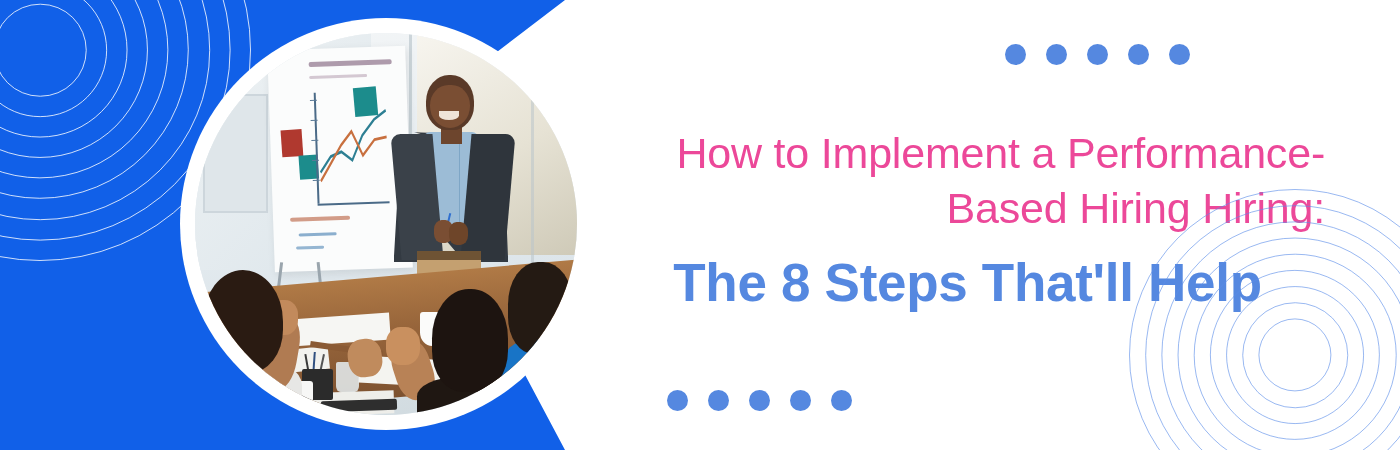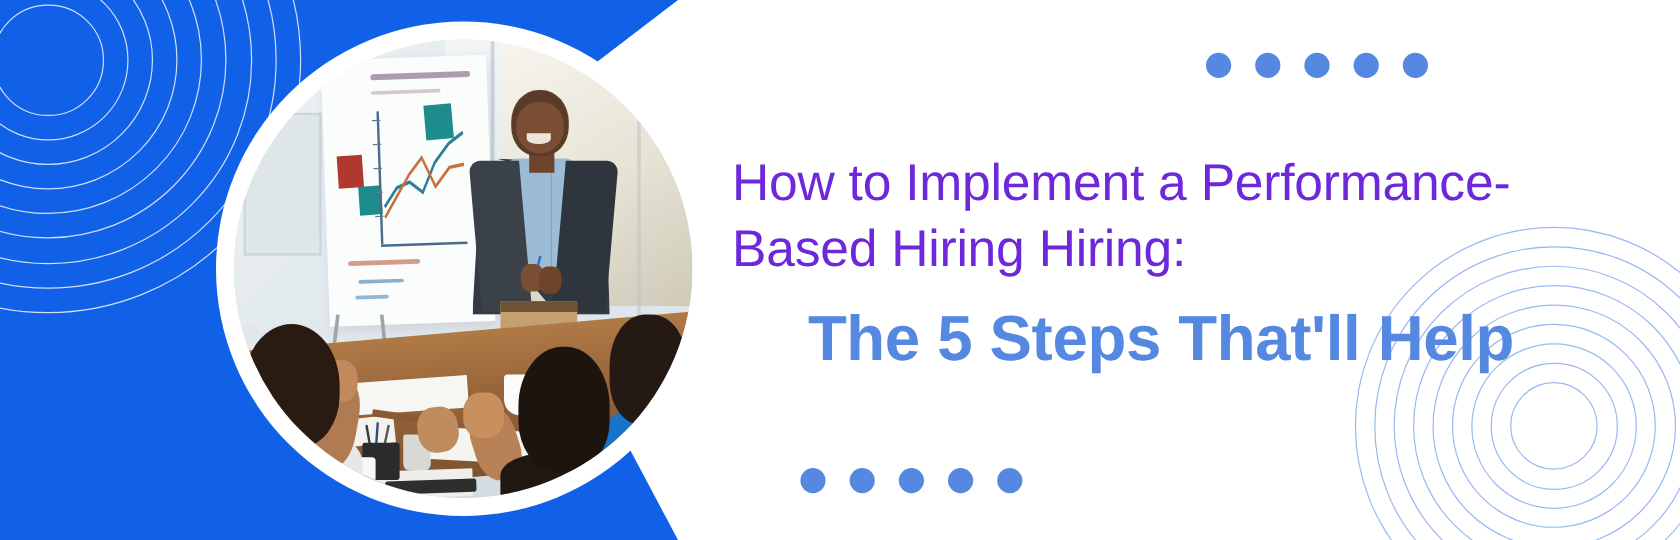--- a/index.html
+++ b/index.html
@@ -113,22 +113,22 @@
   .a3-body{position:absolute;left:80%;top:80%;width:24%;height:22%;border-radius:34% 34% 0 0;background:#1874c6;}
   .a4-hand{position:absolute;left:40%;top:80%;width:9%;height:10%;border-radius:42%;background:#c08b5d;transform:rotate(-8deg);}
 
   
   .text-col{position:absolute;left:610px;top:0;width:760px;height:450px;}
   .dots{position:absolute;display:flex;gap:20px;}
   .dots-top{left:395px;top:44px;}
   .dots-bottom{left:57px;top:390px;}
   .dots span{display:block;width:21px;height:21px;border-radius:50%;background:#5588e0;}
   .headline{
-    position:absolute;left:0;top:126px;width:715px;text-align:left;
-    font-size:43px;line-height:1.28;font-weight:400;color:#6d28d9;
+    position:absolute;left:0;top:126px;width:715px;text-align:right;
+    font-size:43px;line-height:1.28;font-weight:400;color:#ec4899;
     letter-spacing:-.2px;
   }
   .headline .l2{display:block;}
   .subhead{
     position:absolute;left:0;top:252px;width:715px;text-align:center;
     font-size:53px;line-height:1.16;font-weight:700;color:#5588e0;
     letter-spacing:-.3px;
   }
 </style>
 </head>
@@ -239,21 +239,21 @@
       <span></span>
       <span></span>
       <span></span>
     </div>
 
     <div class="headline">
       <span>How to Implement a Performance-</span>
       <span class="l2">Based Hiring Hiring:</span>
     </div>
 
-    <div class="subhead">The 5 Steps That'll Help</div>
+    <div class="subhead">The 8 Steps That'll Help</div>
 
     <div class="dots dots-bottom">
       <span></span>
       <span></span>
       <span></span>
       <span></span>
       <span></span>
     </div>
   </div>
 

